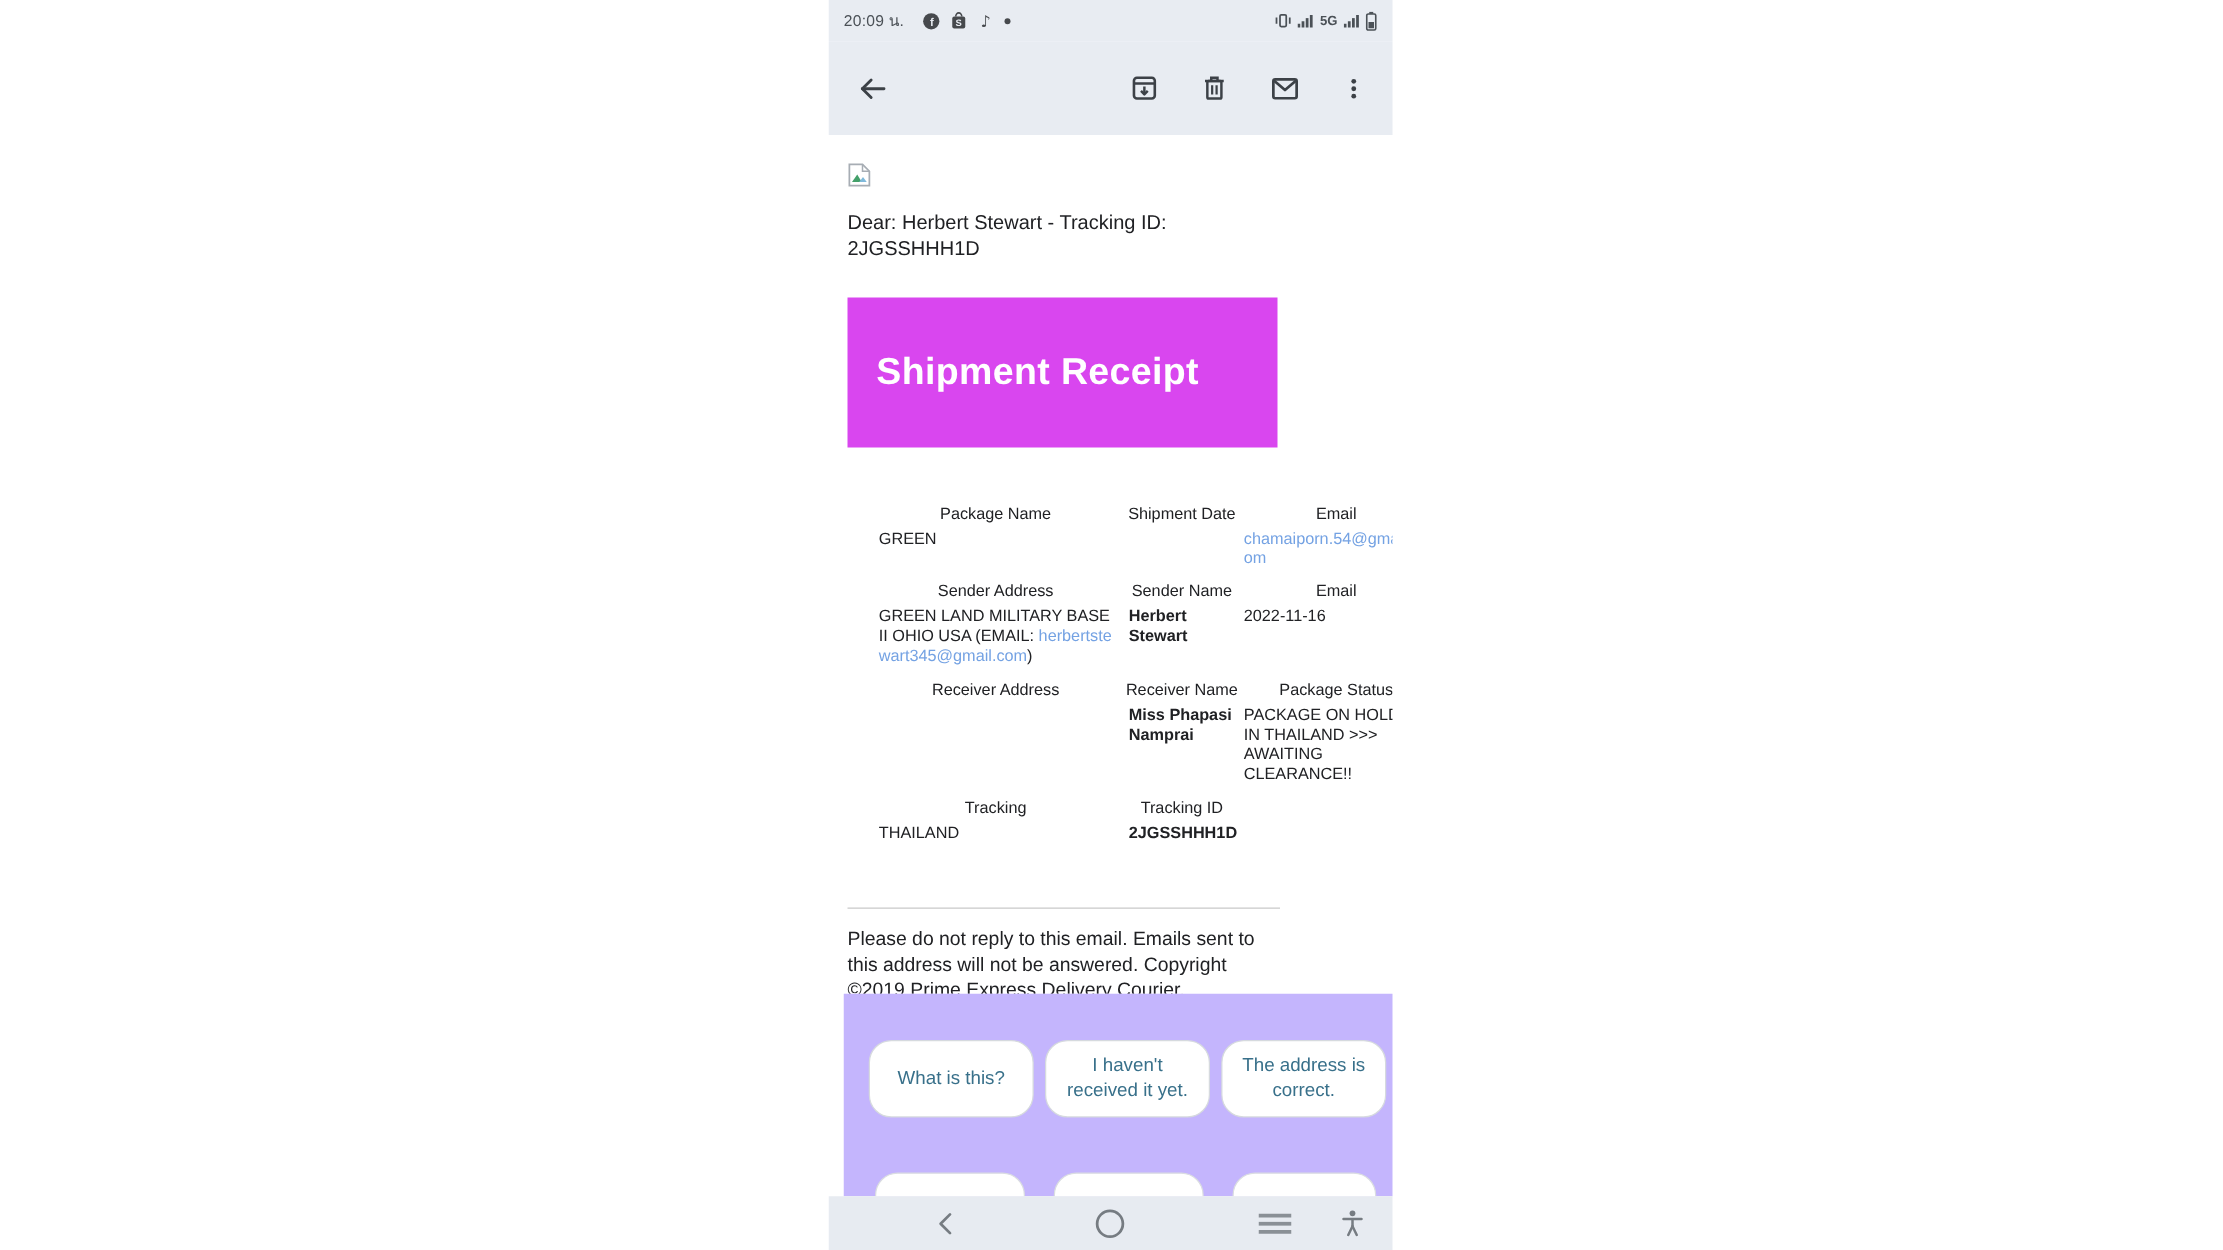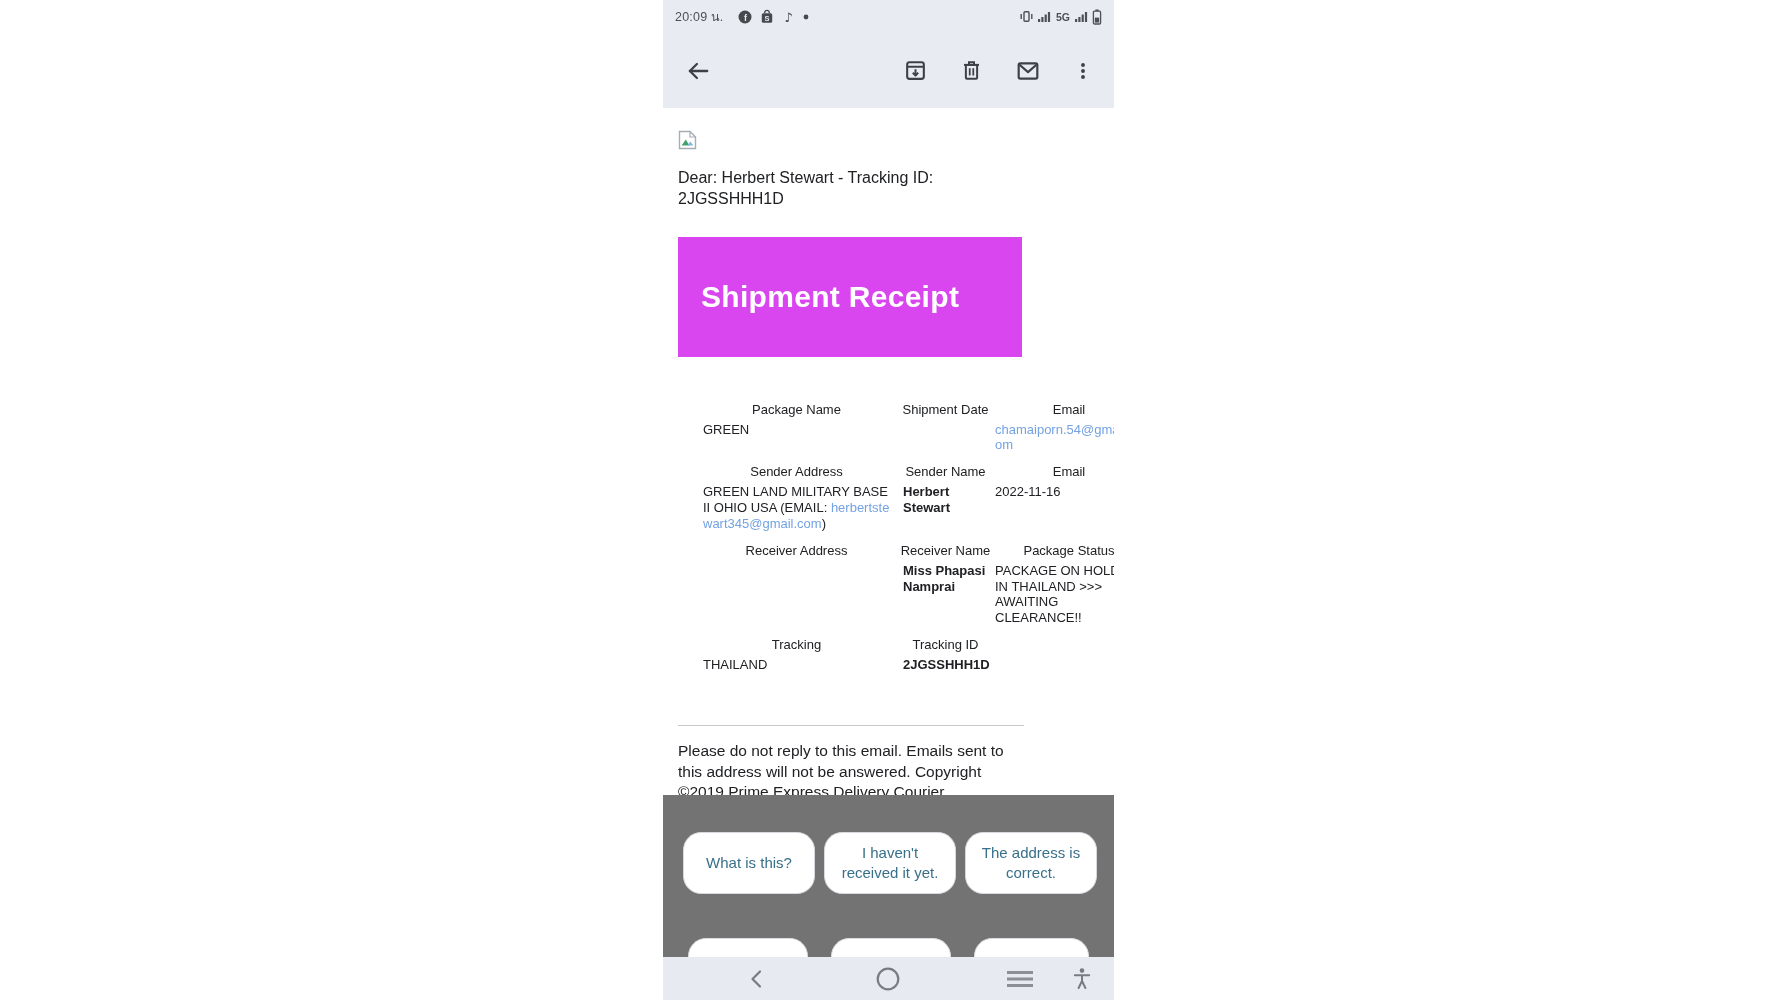--- a/index.html
+++ b/index.html
@@ -49,21 +49,21 @@
   table.receipt td.c1{padding-left:25px;}
   table.receipt th.c1{padding-left:20px;}
   table.receipt td.c2{padding-left:6px;font-weight:bold;}
   table.receipt td.c3{padding-left:1px;padding-right:8px;}
   a.mail-link{color:#74a2e3;text-decoration:none;cursor:pointer;word-break:break-all;}
 
   .divider{margin:50px 0 0 15px;width:346px;border:0;border-top:1px solid #c9c9c9;height:0;}
   .footer-note{margin:15px 15px 0;width:342px;font-size:15.5px;line-height:1.33;color:#202124;}
 
   
-  .smart-area{position:absolute;top:795px;left:0;right:0;height:162px;background:#737373;overflow:hidden;}
+  .smart-area{position:absolute;top:795px;left:12px;right:0;height:162px;background:#c4b5fd;overflow:hidden;}
   .chips-row1{position:absolute;top:37px;left:20px;display:flex;gap:9px;}
   .chip{
     box-sizing:border-box;width:132px;height:62px;background:#ffffff;
     border:1.5px solid #d6dade;border-radius:18px;color:#38708a;font-size:15px;
     display:flex;align-items:center;justify-content:center;text-align:center;
     line-height:1.35;padding:0 8px;cursor:pointer;
   }
   .chips-row2{position:absolute;top:143px;left:25px;display:flex;gap:23px;}
   .chip-partial{
     box-sizing:border-box;width:120px;height:42px;background:#ffffff;

